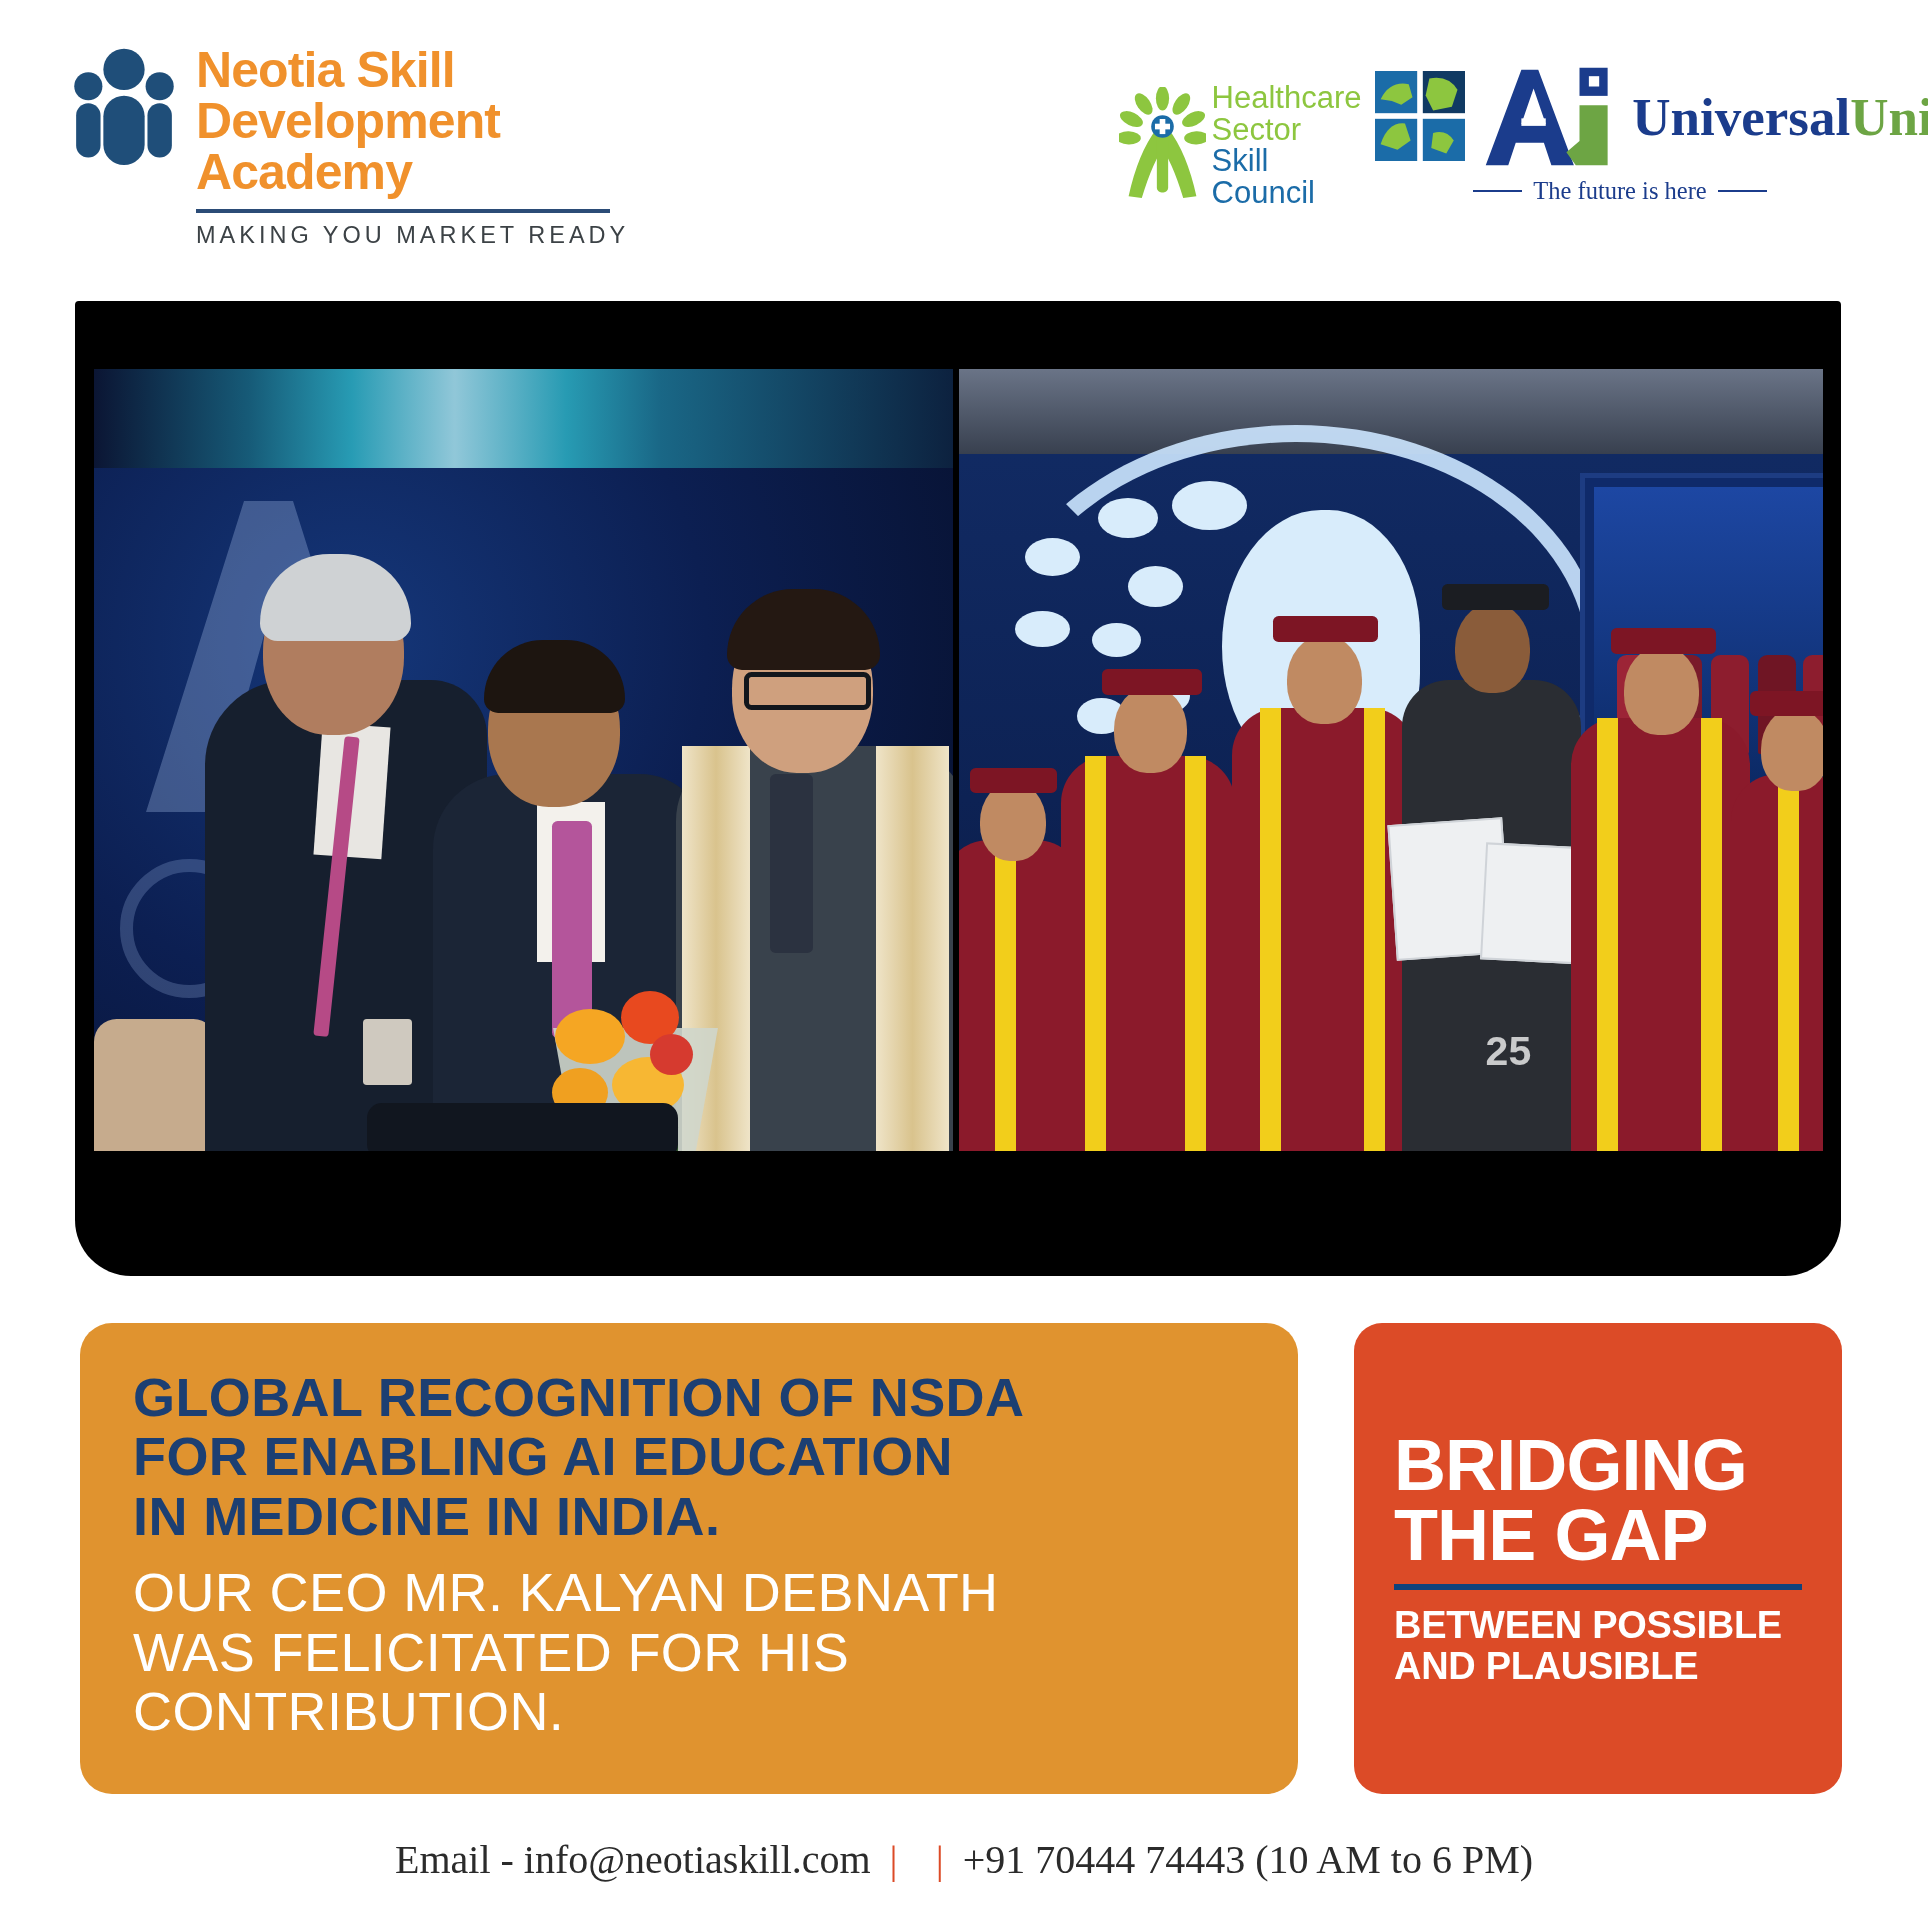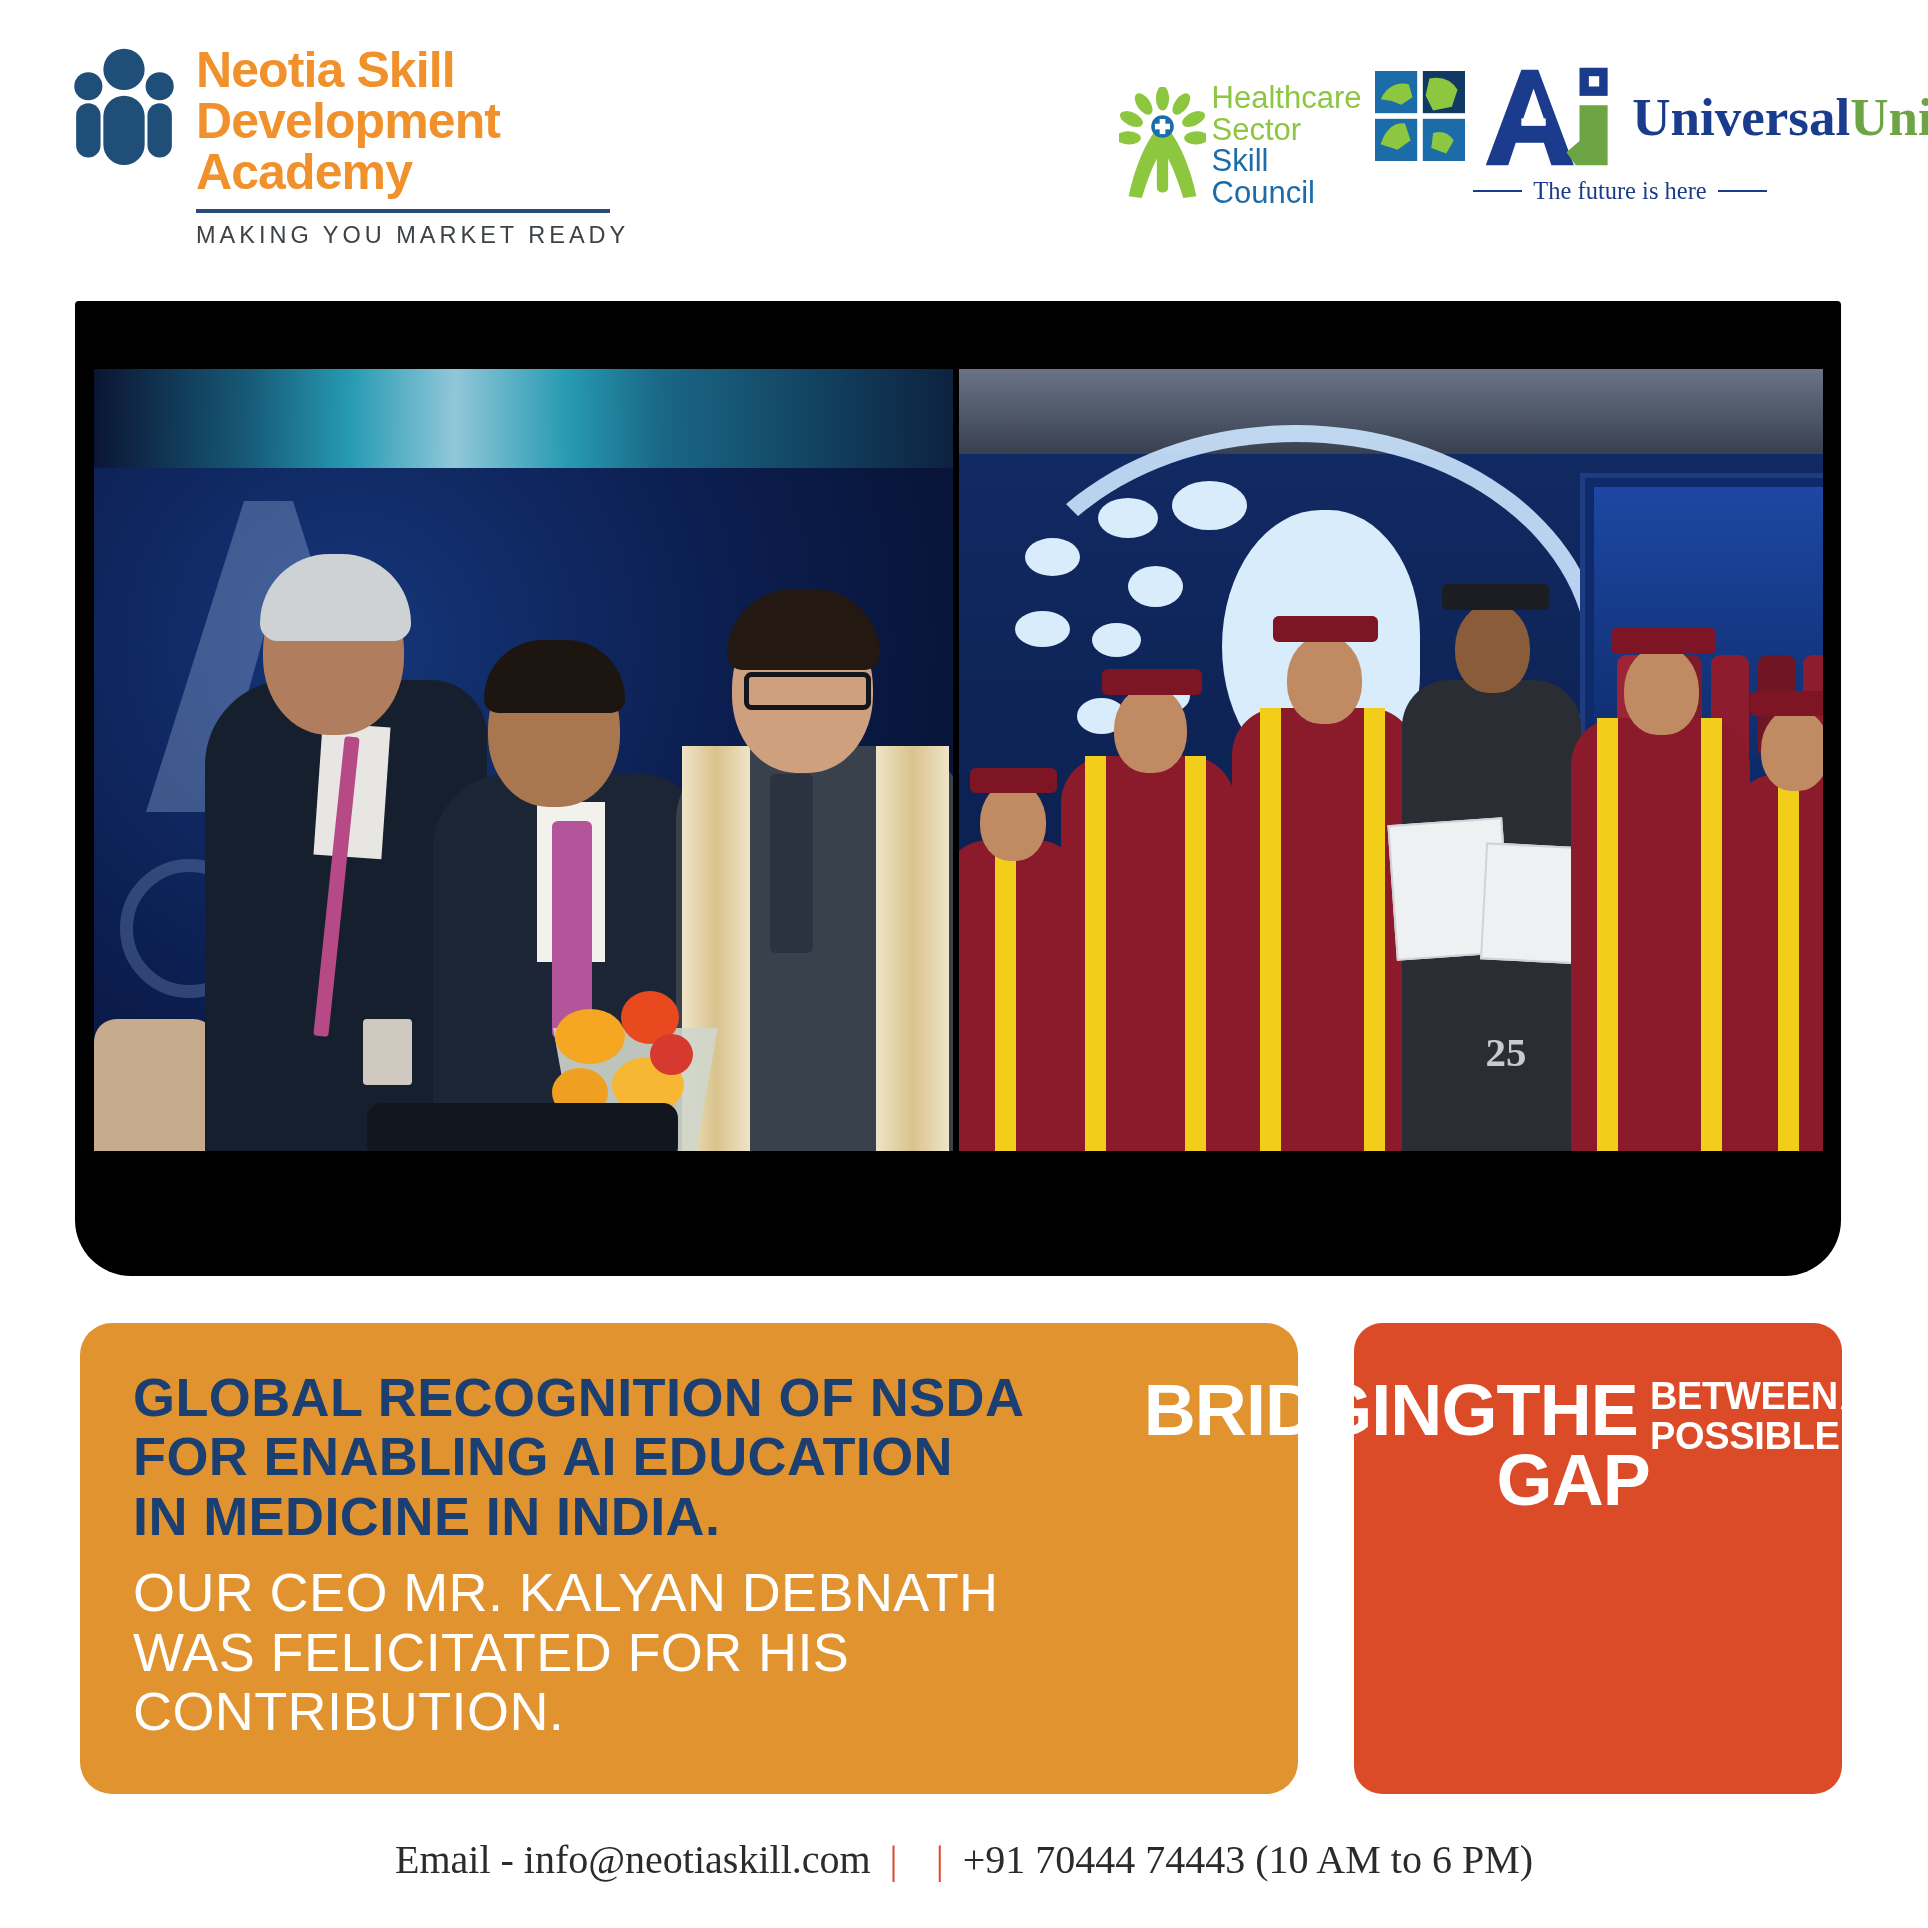--- a/index.html
+++ b/index.html
@@ -53,21 +53,21 @@
     display:flex;align-items:center;justify-content:center;margin-top:5.6px;
     color:#1B3C8C;font-family:"Liberation Serif",serif;font-size:24.5px;
   }
   .univ-tag .ln{height:1.9px;background:#1B3C8C;width:49px;margin:0 11.3px;}
 
   
   .media{
     position:absolute;left:75px;top:301px;width:1766px;height:975px;
     background:#000;border-radius:3.8px 3.8px 56px 56px;overflow:hidden;
   }
-  .photos{position:absolute;left:19px;top:68px;width:1729px;height:782px;display:flex;gap:5.6px;font-family:Liberation Serif, serif;}
+  .photos{position:absolute;left:19px;top:68px;width:1729px;height:782px;display:flex;gap:5.6px;}
   .photo{position:relative;overflow:hidden;background:#07102a;}
   .photo-left{width:859px;height:782px;}
   .photo-right{width:864px;height:782px;}
 
   
   .pl-bg{position:absolute;inset:0;background:
       radial-gradient(circle at 30% 35%, #15377a 0%, #0c1f52 45%, #060e28 100%);}
   .pl-screen{position:absolute;left:0;top:0;width:100%;height:99px;
       background:linear-gradient(90deg,#0b1430 0%,#17607a 18%,#2aa8bd 30%,#9fd9e6 42%,#2aa8bd 55%,#1b6f8c 66%,#0d2340 100%);opacity:.9;}
   .pl-bigA{position:absolute;left:52px;top:132px;width:245px;height:311px;
@@ -140,21 +140,21 @@
     font-family:"Liberation Sans",sans-serif;
   }
   .po-white{
     color:#ffffff;font-size:54px;font-weight:normal;line-height:1.10;letter-spacing:0.4px;margin-top:17px;
     font-family:"Liberation Sans",sans-serif;
   }
 
   .panel-red{
     position:absolute;left:1354px;top:1323px;width:488px;height:471px;
     background:#DC4B27;border-radius:28px;box-sizing:border-box;
-    padding:53px 40px;display:flex;flex-direction:row;justify-content:center;
+    padding:53px 40px;display:flex;flex-direction:column;justify-content:center;
   }
   .pr-h1{color:#fff;font-size:72px;font-weight:bold;line-height:0.97;letter-spacing:-0.9px;
       font-family:"Liberation Sans",sans-serif;}
   .pr-rule{height:6.6px;background:#10427B;margin:13px 0 15px 0;width:100%;}
   .pr-sub{color:#fff;font-size:38px;font-weight:bold;line-height:1.06;letter-spacing:-0.3px;
       font-family:"Liberation Sans",sans-serif;}
 
   
   .footer{
     position:absolute;left:0;top:1817px;width:1928px;height:85px;

